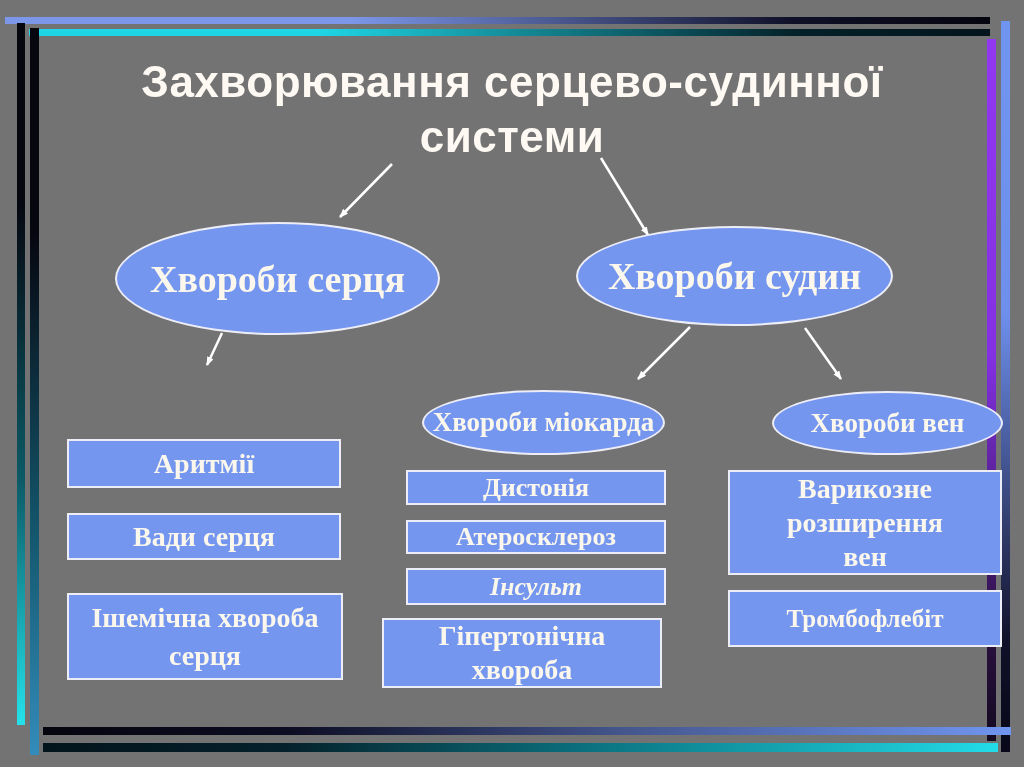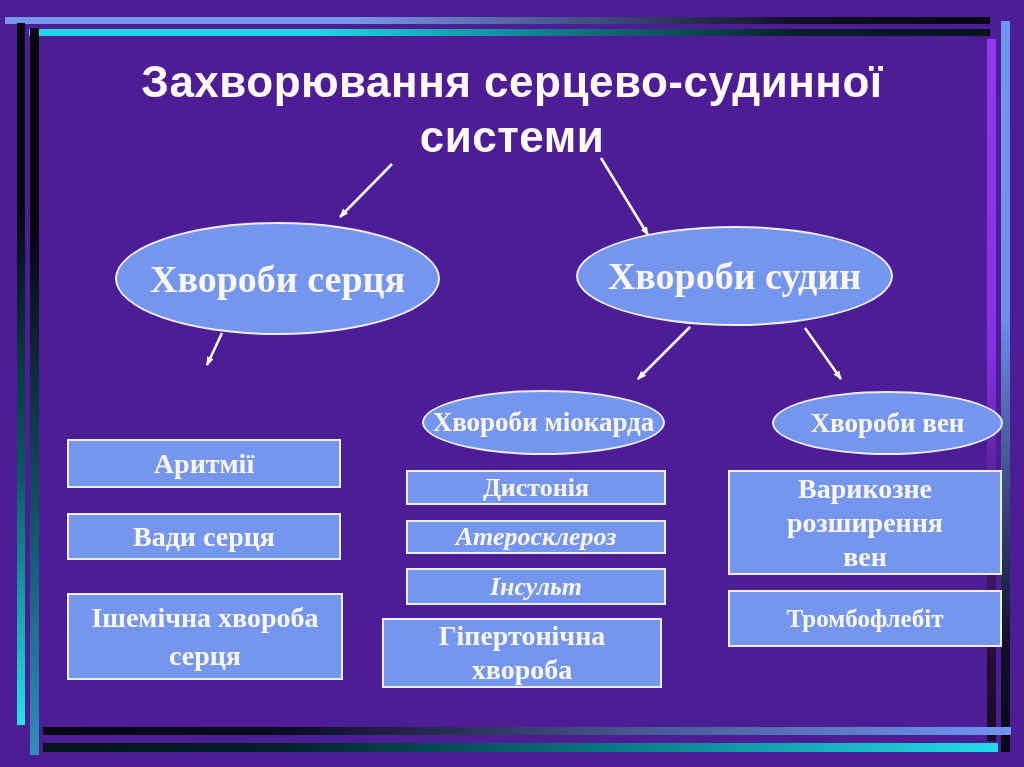--- a/index.html
+++ b/index.html
@@ -3,21 +3,21 @@
 <meta charset="utf-8">
 <style>
   * { margin: 0; padding: 0; box-sizing: border-box; }
   html, body { width: 1024px; height: 767px; }
   body { font-family: "Liberation Sans", sans-serif; }
 
   .slide {
     position: relative;
     width: 1024px;
     height: 767px;
-    background: #4c1d95;
+    background: #737373;
     overflow: hidden;
   }
 
   
   .bar { position: absolute; }
   .bar-top-blue {
     left: 5px; top: 17px; width: 985px; height: 7px;
     background: linear-gradient(to right, #7C97E9 0%, #7C97E9 35%, #101028 80%, #05050f 100%);
   }
   .bar-top-cyan {
@@ -81,21 +81,21 @@
   .el-vessels  { left: 576px; top: 226px; width: 317px; height: 100px; font-size: 38px; }
   .el-arteries { left: 422px; top: 390px; width: 243px; height: 65px;  font-size: 27px; }
   .el-veins    { left: 772px; top: 391px; width: 231px; height: 64px;  font-size: 27px; }
 
   .bx-infarct   { left: 67px;  top: 375px; width: 274px; height: 47px; font-size: 28px; }
   .bx-arrhythm  { left: 67px;  top: 439px; width: 274px; height: 49px; font-size: 28px; }
   .bx-defects   { left: 67px;  top: 513px; width: 274px; height: 47px; font-size: 28px; }
   .bx-ischemia  { left: 67px;  top: 593px; width: 276px; height: 87px; font-size: 28px; line-height: 38px; align-items: center; }
 
   .bx-dystonia  { left: 406px; top: 470px; width: 260px; height: 35px; font-size: 26px; }
-  .bx-athero    { left: 406px; top: 520px; width: 260px; height: 34px; font-size: 26px; font-style: italic; }
+  .bx-athero    { left: 406px; top: 520px; width: 260px; height: 34px; font-size: 26px; }
   .bx-stroke    { left: 406px; top: 568px; width: 260px; height: 37px; font-size: 26px; font-style: italic; }
   .bx-hyperton  { left: 382px; top: 618px; width: 280px; height: 70px; font-size: 28px; line-height: 34px; }
 
   .bx-varicose  { left: 728px; top: 470px; width: 274px; height: 105px; font-size: 28px; line-height: 34px; }
   .bx-thrombo   { left: 728px; top: 590px; width: 274px; height: 57px;  font-size: 25px; }
 
   
   .arrows {
     position: absolute;
     left: 0; top: 0; width: 1024px; height: 767px;

